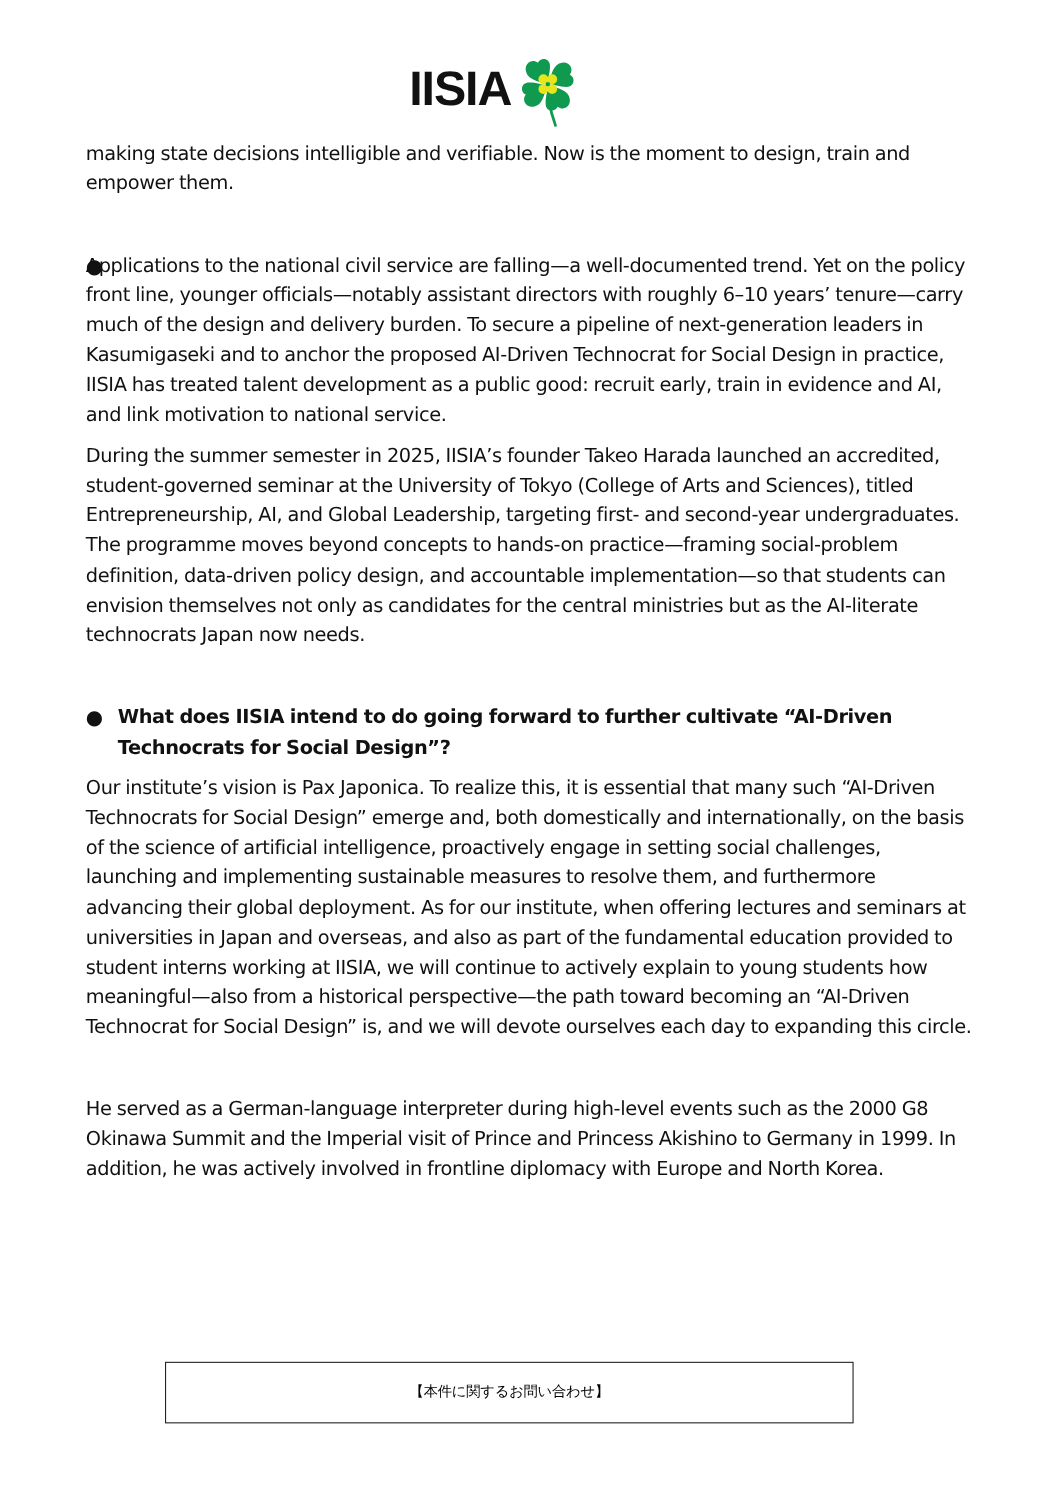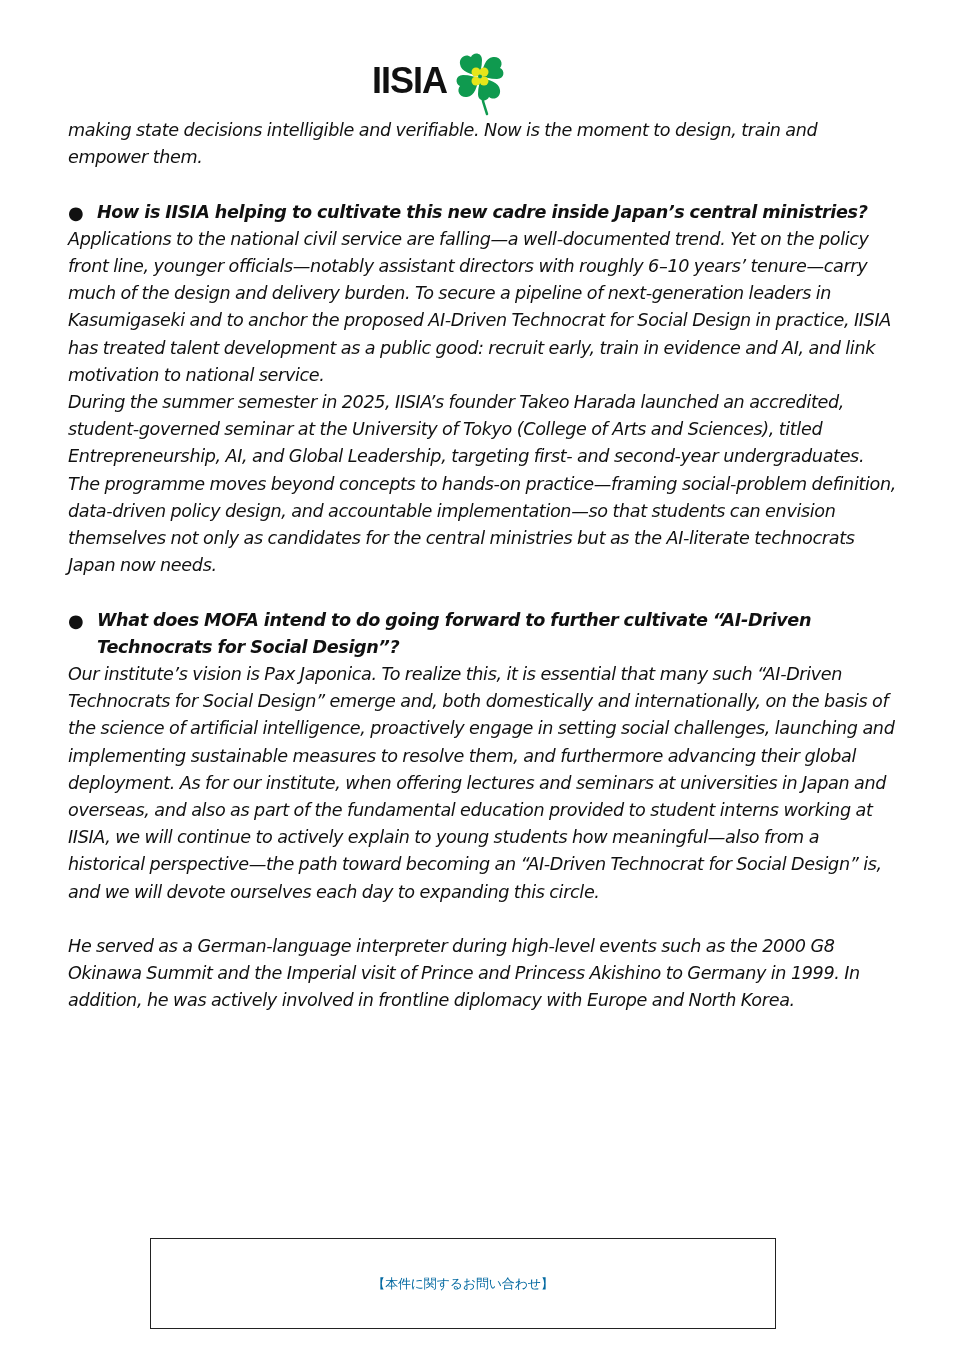--- a/index.html
+++ b/index.html
@@ -7,45 +7,45 @@
     width: 955px; height: 1350px; position: relative; overflow: hidden;
     font-family: "DejaVu Sans", "Liberation Sans", sans-serif;
     color: #111111;
   }
   .logo {
     position: absolute; top: 42px; left: 372px;
     display: flex; align-items: center;
   }
   .logo-text {
     font-family: "Liberation Sans", "DejaVu Sans", sans-serif;
-    font-weight: bold; font-size: 36px; letter-spacing: -1px;
+    font-weight: bold; font-size: 44px; letter-spacing: -1px;
     color: #111; line-height: 1;
   }
   .clover { margin-left: 4px; margin-top: 8px; }
   .content {
     position: absolute; left: 68px; top: 117px; width: 830px;
     font-size: 17.6px; line-height: 27.2px;
     letter-spacing: -0.35px; word-spacing: -0.5px;
   }
-  .content p { margin: 0; font-style: italic; }
+  .content p { margin: 10px; }
   .spacer { height: 27.2px; }
   .q {
     font-weight: bold; position: relative; padding-left: 29px;
   }
   .q .bullet {
     position: absolute; left: 0; top: 0; font-size: 18px;
   }
   .bio-head { font-weight: bold; }
   .bio-head .bullet { margin-right: 8px; }
   .contact-box {
     position: absolute; left: 150px; top: 1238px;
-    width: 626px; height: 91px; border: 1.4px solid #222;
+    width: 626px; height: 56px; border: 1.4px solid #222;
     box-sizing: border-box;
     display: flex; flex-direction: column; align-items: center; justify-content: center;
-    font-size: 13px; line-height: 20px; color: #0369a1;
+    font-size: 13px; line-height: 20px; color: #000000;
     letter-spacing: -0.2px;
   }
 </style>
 </head>
 <body>
 
 <div class="logo">
   <span class="logo-text">IISIA</span>
   <span class="clover">
     <svg width="58" height="66" viewBox="0 0 58 66">
@@ -67,31 +67,30 @@
   </span>
 </div>
 
 <div class="content">
   <p>making state decisions intelligible and verifiable. Now is the moment to design, train and empower them.</p>
   <div class="spacer"></div>
 
   <div>
     <p class="q">
       <span class="bullet">●</span>
-      <span>How is IISIA helping to cultivate this new cadre inside Japan’s central ministries?</span>
     </p>
     <p>Applications to the national civil service are falling—a well-documented trend. Yet on the policy front line, younger officials—notably assistant directors with roughly 6–10 years’ tenure—carry much of the design and delivery burden. To secure a pipeline of next-generation leaders in Kasumigaseki and to anchor the proposed AI-Driven Technocrat for Social Design in practice, IISIA has treated talent development as a public good: recruit early, train in evidence and AI, and link motivation to national service.</p>
     <p>During the summer semester in 2025, IISIA’s founder Takeo Harada launched an accredited, student-governed seminar at the University of Tokyo (College of Arts and Sciences), titled Entrepreneurship, AI, and Global Leadership, targeting first- and second-year undergraduates. The programme moves beyond concepts to hands-on practice—framing social-problem definition, data-driven policy design, and accountable implementation—so that students can envision themselves not only as candidates for the central ministries but as the AI-literate technocrats Japan now needs.</p>
   </div>
   <div class="spacer"></div>
 
   <div>
     <p class="q">
       <span class="bullet">●</span>
-      <span>What does MOFA intend to do going forward to further cultivate “AI-Driven Technocrats for Social Design”?</span>
+      <span>What does IISIA intend to do going forward to further cultivate “AI-Driven Technocrats for Social Design”?</span>
     </p>
     <p>Our institute’s vision is Pax Japonica. To realize this, it is essential that many such “AI-Driven Technocrats for Social Design” emerge and, both domestically and internationally, on the basis of the science of artificial intelligence, proactively engage in setting social challenges, launching and implementing sustainable measures to resolve them, and furthermore advancing their global deployment. As for our institute, when offering lectures and seminars at universities in Japan and overseas, and also as part of the fundamental education provided to student interns working at IISIA, we will continue to actively explain to young students how meaningful—also from a historical perspective—the path toward becoming an “AI-Driven Technocrat for Social Design” is, and we will devote ourselves each day to expanding this circle.</p>
   </div>
   <div class="spacer"></div>
 
   <div>
     <p>He served as a German-language interpreter during high-level events such as the 2000 G8 Okinawa Summit and the Imperial visit of Prince and Princess Akishino to Germany in 1999. In addition, he was actively involved in frontline diplomacy with Europe and North Korea.</p>
   </div>
 </div>
 

